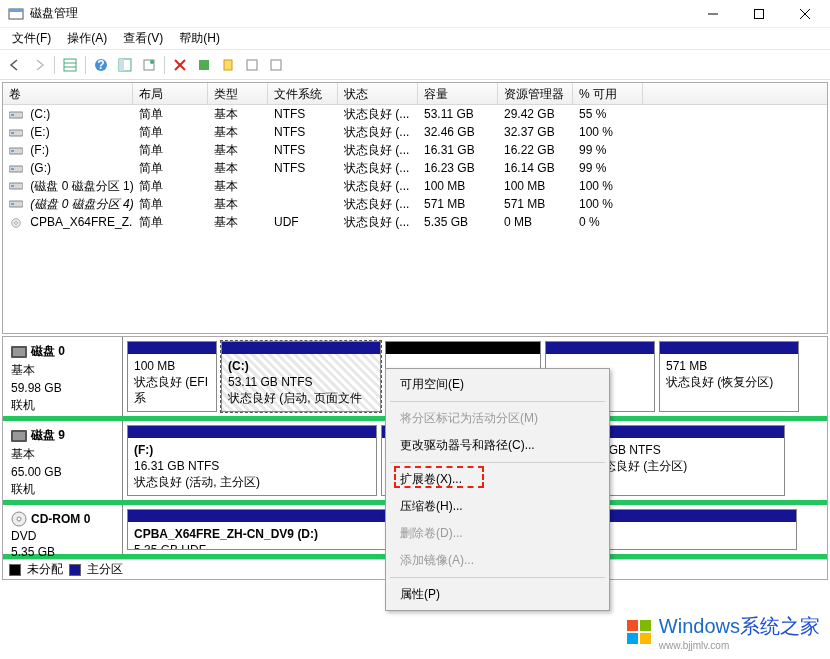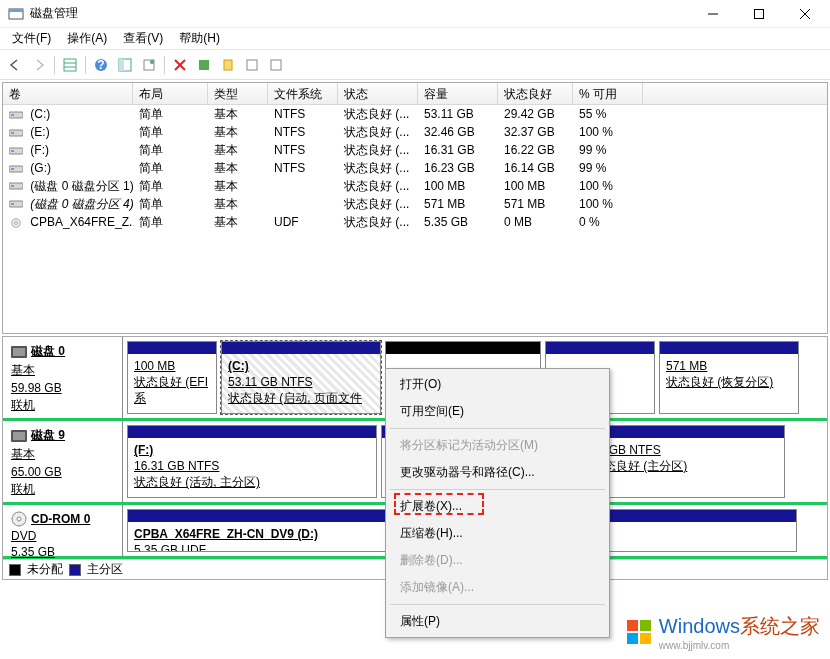--- a/index.html
+++ b/index.html
@@ -15,21 +15,21 @@
 .tb-btn { width: 22px; height: 22px; display: flex; align-items: center; justify-content: center; border: 1px solid transparent; }
 .tb-sep { width: 1px; height: 18px; background: #d0d0d0; margin: 0 2px; }
 .pane-top { border: 1px solid #aaa; margin: 2px; height: 252px; overflow: hidden; display: flex; flex-direction: column; }
 .thead { display: flex; background: linear-gradient(#fcfcfc,#f0f0f0); border-bottom: 1px solid #d8d8d8; height: 22px; }
 .th { border-right: 1px solid #d8d8d8; padding: 3px 6px; font-size: 12px; white-space: nowrap; overflow: hidden; }
 .tbody { overflow: auto; }
 .tr { display: flex; height: 18px; align-items: center; }
 .td { padding: 1px 6px; font-size: 12px; white-space: nowrap; overflow: hidden; }
 .vol-icon { width: 14px; height: 10px; display: inline-block; vertical-align: middle; margin-right: 4px; }
 .pane-bottom { border: 1px solid #aaa; margin: 2px; overflow: hidden; }
-.disk-row { display: flex; border-bottom: 3px solid #22c55e; height: 84px; text-decoration: underline; }
+.disk-row { display: flex; border-bottom: 5px solid #22c55e; height: 84px; }
 .disk-info { width: 120px; padding: 6px 8px; border-right: 1px solid #888; display: flex; flex-direction: column; gap: 2px; font-size: 12px; }
 .disk-info .disk-icon { display: flex; align-items: center; gap: 4px; font-weight: bold; }
 .parts { flex: 1; display: flex; gap: 4px; padding: 4px; position: relative; }
 .part { border: 1px solid #888; display: flex; flex-direction: column; padding: 0; overflow: hidden; }
 .part .bar { height: 12px; background: #151593; }
 .part .bar.unalloc { background: #000; }
 .part .pbody { padding: 4px 6px; font-size: 12px; line-height: 1.35; flex: 1; background: #fff; overflow: hidden; }
 .part.selected .pbody { background: repeating-linear-gradient(45deg,#e8e8e8,#e8e8e8 3px,#fff 3px,#fff 6px); }
 .part.selected { outline: 1px dashed #555; }
 .legend { height: 20px; display: flex; align-items: center; gap: 6px; padding: 0 6px; border-top: 1px solid #ccc; font-size: 12px; }
@@ -146,21 +146,21 @@
 </div>
 
 <div class="pane-top">
   <div class="thead" id="thead">
       <div class="th" style="width: 130px;">卷</div>
       <div class="th" style="width: 75px;">布局</div>
       <div class="th" style="width: 60px;">类型</div>
       <div class="th" style="width: 70px;">文件系统</div>
       <div class="th" style="width: 80px;">状态</div>
       <div class="th" style="width: 80px;">容量</div>
-      <div class="th" style="width: 75px;">状态良好</div>
+      <div class="th" style="width: 75px;">资源管理器</div>
       <div class="th" style="width: 70px;">% 可用</div>
     </div>
   <div class="tbody" id="tbody">
       <div class="tr">
         <div class="td" style="width: 130px;"><svg class="vol-icon" viewBox="0 0 14 10">
             <rect x="0" y="2" width="14" height="6" rx="1" fill="#d8d8d8" stroke="#888"></rect>
             <rect x="2" y="4" width="3" height="2" fill="#6aa0e0"></rect>
           </svg> (C:)</div>
         <div class="td" style="width: 75px;">简单</div>
         <div class="td" style="width: 60px;">基本</div>
@@ -340,21 +340,20 @@
     </div>
   <div class="legend">
     <span class="lg-box" style="background:#000"></span>
     <span>未分配</span>
     <span class="lg-box" style="background:#151593"></span>
     <span>主分区</span>
   </div>
 </div>
 
 <div class="context-menu" id="cmenu" style="left:385px; top:368px;">
-    <div class="cm-item" style="position: relative;">打开(O)</div>
     <div class="cm-item" style="position: relative;">可用空间(E)</div>
     <div class="cm-sep"></div>
     <div class="cm-item disabled" style="position: relative;">将分区标记为活动分区(M)</div>
     <div class="cm-item" style="position: relative;">更改驱动器号和路径(C)...</div>
     <div class="cm-sep"></div>
     <div class="cm-item" style="position: relative;">扩展卷(X)...<div class="cm-highlight" style="left: 6px; top: 0px;"></div></div>
     <div class="cm-item" style="position: relative;">压缩卷(H)...</div>
     <div class="cm-item disabled" style="position: relative;">删除卷(D)...</div>
     <div class="cm-item disabled" style="position: relative;">添加镜像(A)...</div>
     <div class="cm-sep"></div>
@@ -362,16 +361,16 @@
   </div>
 
 <div class="watermark">
   <svg width="28" height="28" viewBox="0 0 28 28">
     <rect x="2" y="2" width="11" height="11" fill="#f25022"></rect>
       <rect x="15" y="2" width="11" height="11" fill="#7fba00"></rect>
     <rect x="2" y="15" width="11" height="11" fill="#00a4ef"></rect>
       <rect x="15" y="15" width="11" height="11" fill="#ffb900"></rect>
   </svg>
   <div>
-    <span style="font-size:20px;color:#1b69c6">Windows</span><span style="font-size:20px;color:#c2410c">系统之家</span>
+    <span style="font-size:20px;color:#1b69c6">Windows</span><span style="font-size:20px;color:#1d4ed8">系统之家</span>
     <span class="sub">www.bjjmlv.com</span>
   </div>
 </div>
 
 </body></html>

